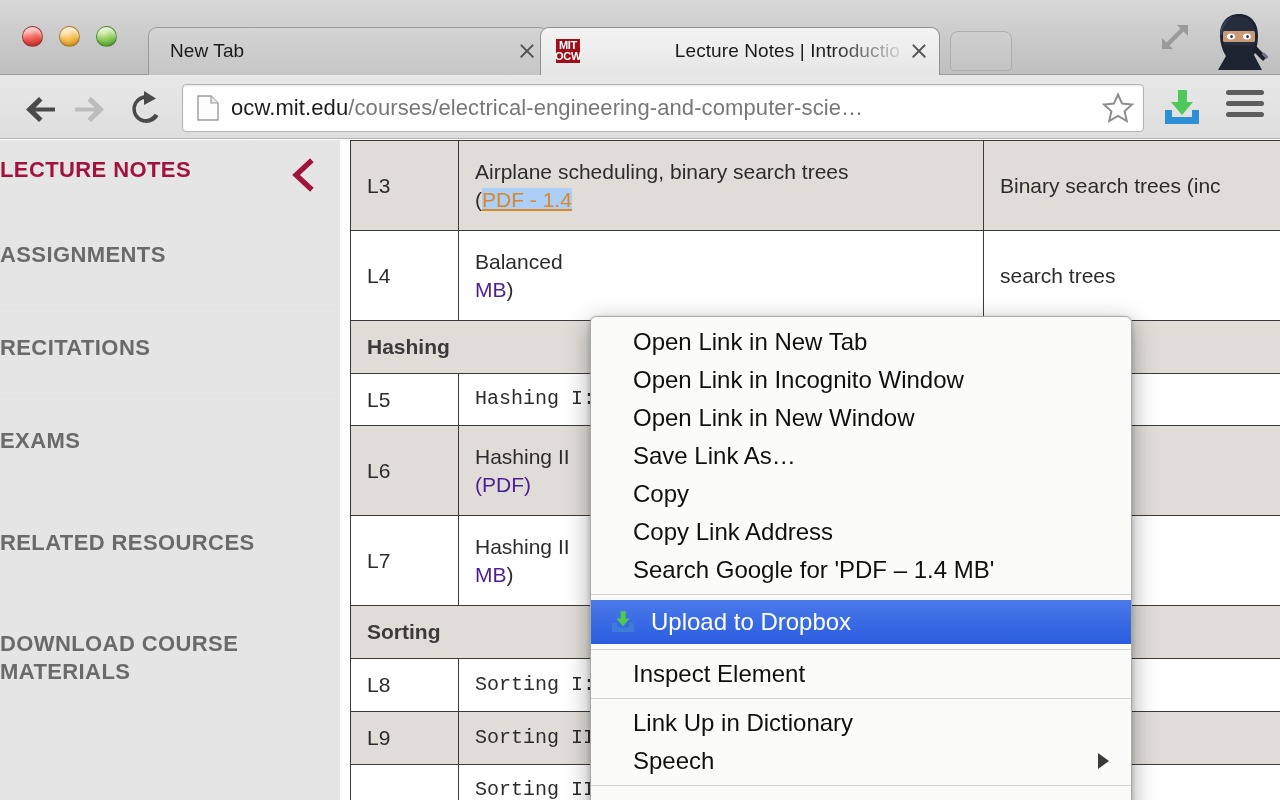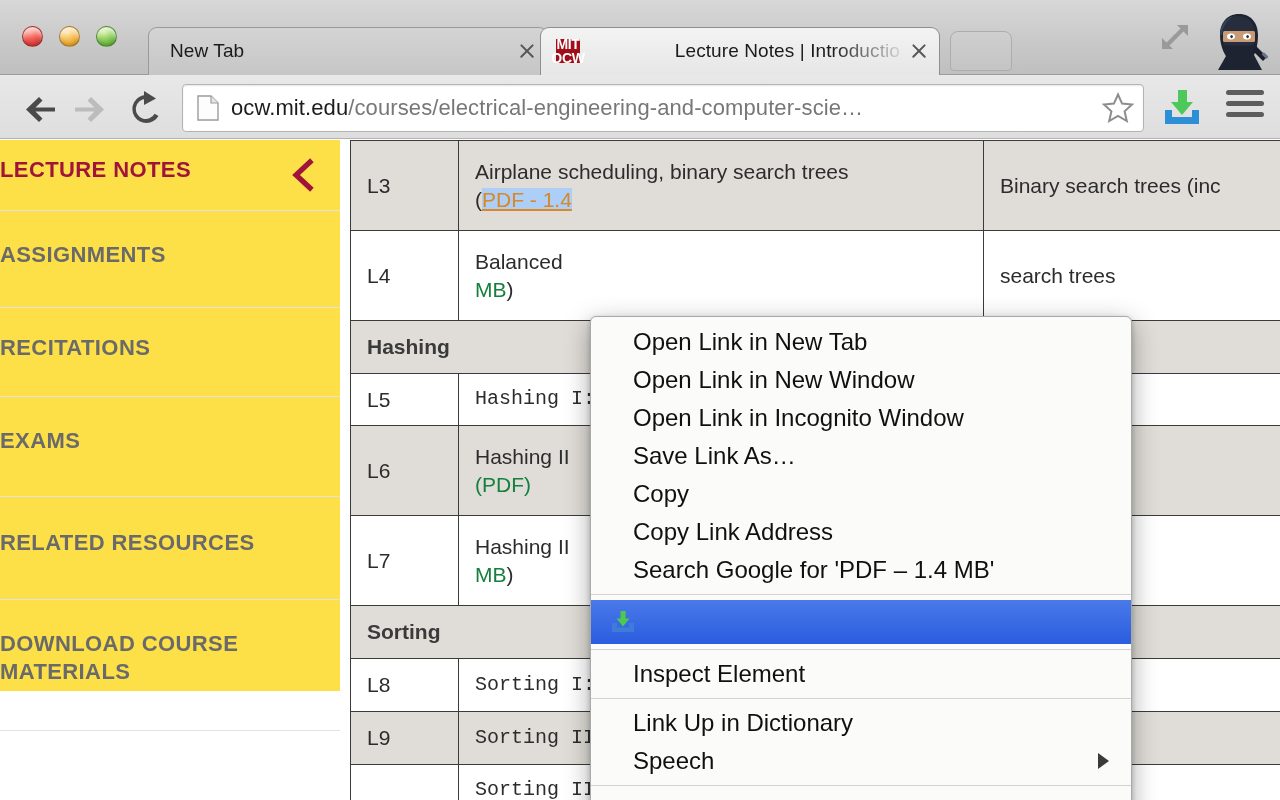--- a/index.html
+++ b/index.html
@@ -92,21 +92,21 @@
   .favicon-ocw {
     flex: 0 0 auto;
     width: 24px; height: 24px;
     margin-right: 9px;
     background: #a00f19;
     display: flex; flex-direction: column;
     align-items: center; justify-content: center;
     line-height: 1;
   }
   .favicon-ocw span {
-    color: #fff; font-weight: bold; font-size: 14px;
+    color: #fff; font-weight: bold; font-size: 11px;
     letter-spacing: -.3px;
     font-family: "Liberation Sans", sans-serif;
   }
 
   .new-tab-btn {
     position: absolute; left: 950px; top: 31px;
     width: 62px; height: 40px;
     border: 1px solid #adadad;
     border-radius: 8px 8px 4px 4px;
     background: linear-gradient(to bottom, #cfcfcf, #c4c4c4);
@@ -168,22 +168,22 @@
   .viewport {
     position: absolute; top: 140px; left: 0;
     width: 1280px; height: 660px;
     background: #fff;
     overflow: hidden;
   }
 
   
   .course-nav {
     position: absolute; left: 0; top: 0;
-    width: 340px; height: 551px;
-    background: #fde047;
+    width: 340px; height: 660px;
+    background: #e5e5e5;
   }
   .nav-item {
     position: relative;
     border-bottom: 1px solid #e2e2e2;
     padding: 22px 40px 22px 0;
     display: flex; align-items: flex-start;
   }
   .nav-item .nav-label {
     font-size: 22px; font-weight: bold;
     color: #6a6a6a; letter-spacing: .4px;
@@ -218,21 +218,21 @@
   }
   .lec-table .col-ses { width: 108px; }
   .lec-table .col-topic { width: 525px; }
   .lec-table .col-notes { width: 297px; }
   .lec-table tr.shade td { background: #e0ddd8; }
   .lec-table tr.plain td { background: #ffffff; }
   .lec-table td.section {
     font-weight: bold; color: #3a3a3a;
   }
   .lec-table .mono { font-family: "Liberation Mono", monospace; font-size: 20px; }
-  .crimson { color: #15803d; }
+  .crimson { color: #4c1d95; }
   .link-sel {
     background: #accef7;
     color: #d98824;
     text-decoration: underline;
     text-decoration-color: #d98824;
   }
   .row-tall td { height: 90px; }
 
   
   .ctx-menu {
@@ -493,24 +493,24 @@
         </tr>
       </tbody>
     </table>
 
     <div class="ctx-menu">
 
       <div class="ctx-item">
         <span>Open Link in New Tab</span>
       </div>
       <div class="ctx-item">
+        <span>Open Link in Incognito Window</span>
+      </div>
+      <div class="ctx-item">
         <span>Open Link in New Window</span>
-      </div>
-      <div class="ctx-item">
-        <span>Open Link in Incognito Window</span>
       </div>
       <div class="ctx-item">
         <span>Save Link As…</span>
       </div>
       <div class="ctx-item">
         <span>Copy</span>
       </div>
       <div class="ctx-item">
         <span>Copy Link Address</span>
       </div>
@@ -521,20 +521,21 @@
       <div class="ctx-sep"></div>
 
       <div class="ctx-item highlight">
         <span class="dbx-icon">
           <svg viewBox="0 0 28 28" width="28" height="28">
             <path d="M3 15 L3 24 L25 24 L25 15 L20 15 L20 19.5 L8 19.5 L8 15 Z" fill="#3f7bd8"></path>
             <rect x="11.5" y="3" width="5.2" height="9" fill="#4ec850"></rect>
             <path d="M7.5 10.5 L20.5 10.5 L14 18.5 Z" fill="#4ec850"></path>
           </svg>
         </span>
+        <span>Upload to Dropbox</span>
       </div>
 
       <div class="ctx-sep"></div>
 
       <div class="ctx-item">
         <span>Inspect Element</span>
       </div>
 
       <div class="ctx-sep"></div>
 

